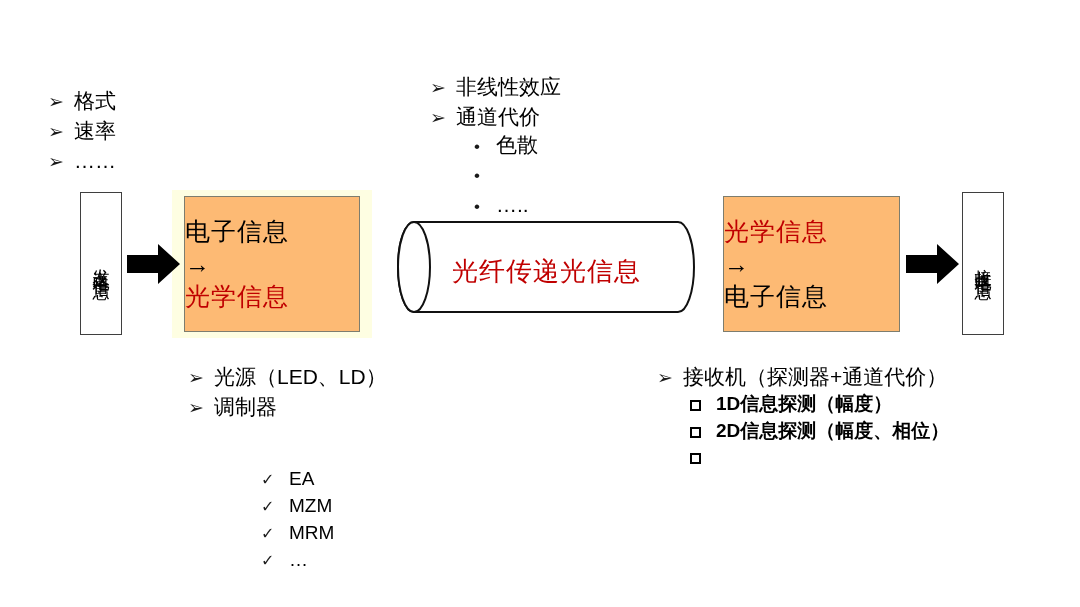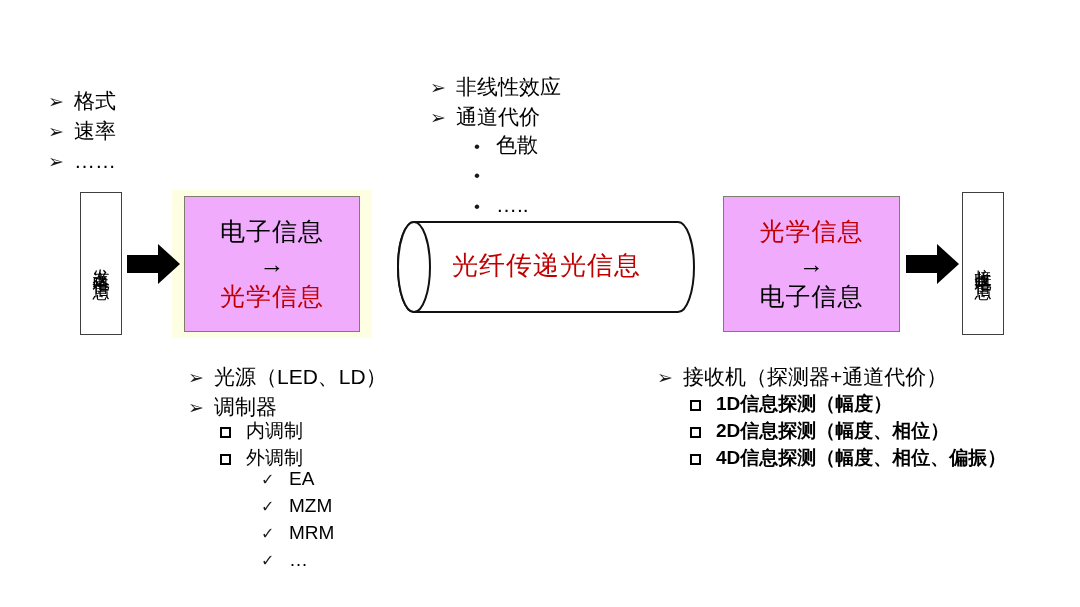--- a/index.html
+++ b/index.html
@@ -83,26 +83,26 @@
     writing-mode: vertical-rl;
     text-orientation: upright;
     font-size: 17px;
     letter-spacing: 3px;
     line-height: 1;
     color: #000;
   }
 
   .ybox {
     position: absolute;
-    background: #f0abfc;
+    background: #fdba74;
     border: 1.7px solid #7d7d6e;
     box-sizing: border-box;
     display: flex;
     flex-direction: column;
-    align-items: center;
+    align-items: flex-start;
     justify-content: center;
   }
   .ybox .ln {
     font-size: 25px;
     line-height: 33px;
     letter-spacing: 1px;
   }
   .ybox .arrowln {
     font-size: 25px;
     line-height: 32px;
@@ -191,21 +191,21 @@
     <span class="arrowln">→</span>
     <span class="ln red">光学信息</span>
   </div>
 
   <div class="cyl" style="left:386px; top:218px; width:320px; height:98px;">
     <svg width="320" height="98" viewBox="0 0 320 98" xmlns="http://www.w3.org/2000/svg">
       <path d="M28,4 L292,4 A16 45 0 0 1 292,94 L28,94 A16 45 0 0 1 28,4 Z" fill="#ffffff" stroke="#111111" stroke-width="2"></path>
       <ellipse cx="28" cy="49" rx="16" ry="45" fill="#ffffff" stroke="#111111" stroke-width="2"></ellipse>
     </svg>
   </div>
-  <div class="cyl-label" style="left:452px; top:248px;">光纤传递光信息</div>
+  <div class="cyl-label" style="left:452px; top:254px;">光纤传递光信息</div>
 
   <div class="ybox" style="left:723px; top:196px; width:177px; height:136px;">
     <span class="ln red">光学信息</span>
     <span class="arrowln">→</span>
     <span class="ln">电子信息</span>
   </div>
 
   <div class="barrow" style="left:906px; top:243px; width:54px; height:42px;">
     <svg width="54" height="42" viewBox="0 0 54 42" xmlns="http://www.w3.org/2000/svg">
       <polygon points="0,12 31,12 31,1 53,21 31,41 31,30 0,30" fill="#000000"></polygon>
@@ -220,30 +220,20 @@
     <div class="blist-row">
       <span class="bmark">➢</span>
       <span class="btext">光源（LED、LD）</span>
     </div>
     <div class="blist-row">
       <span class="bmark">➢</span>
       <span class="btext">调制器</span>
     </div>
   </div>
 
-  <div class="bullet-list lvsq" style="left:220px; top:418px;">
-    <div class="blist-row">
-      <span class="bmark"><i class="sq-glyph"></i></span>
-      <span class="btext">内调制</span>
-    </div>
-    <div class="blist-row">
-      <span class="bmark"><i class="sq-glyph"></i></span>
-      <span class="btext">外调制</span>
-    </div>
-  </div>
 
   <div class="bullet-list lvck" style="left:261px; top:466px;">
     <div class="blist-row">
       <span class="bmark">✓</span>
       <span class="btext">EA</span>
     </div>
     <div class="blist-row">
       <span class="bmark">✓</span>
       <span class="btext">MZM</span>
     </div>
@@ -268,17 +258,16 @@
     <div class="blist-row">
       <span class="bmark"><i class="sq-glyph"></i></span>
       <span class="btext">1D信息探测（幅度）</span>
     </div>
     <div class="blist-row">
       <span class="bmark"><i class="sq-glyph"></i></span>
       <span class="btext">2D信息探测（幅度、相位）</span>
     </div>
     <div class="blist-row">
       <span class="bmark"><i class="sq-glyph"></i></span>
-      <span class="btext">4D信息探测（幅度、相位、偏振）</span>
     </div>
   </div>
 
 </div>
 
 </body></html>

